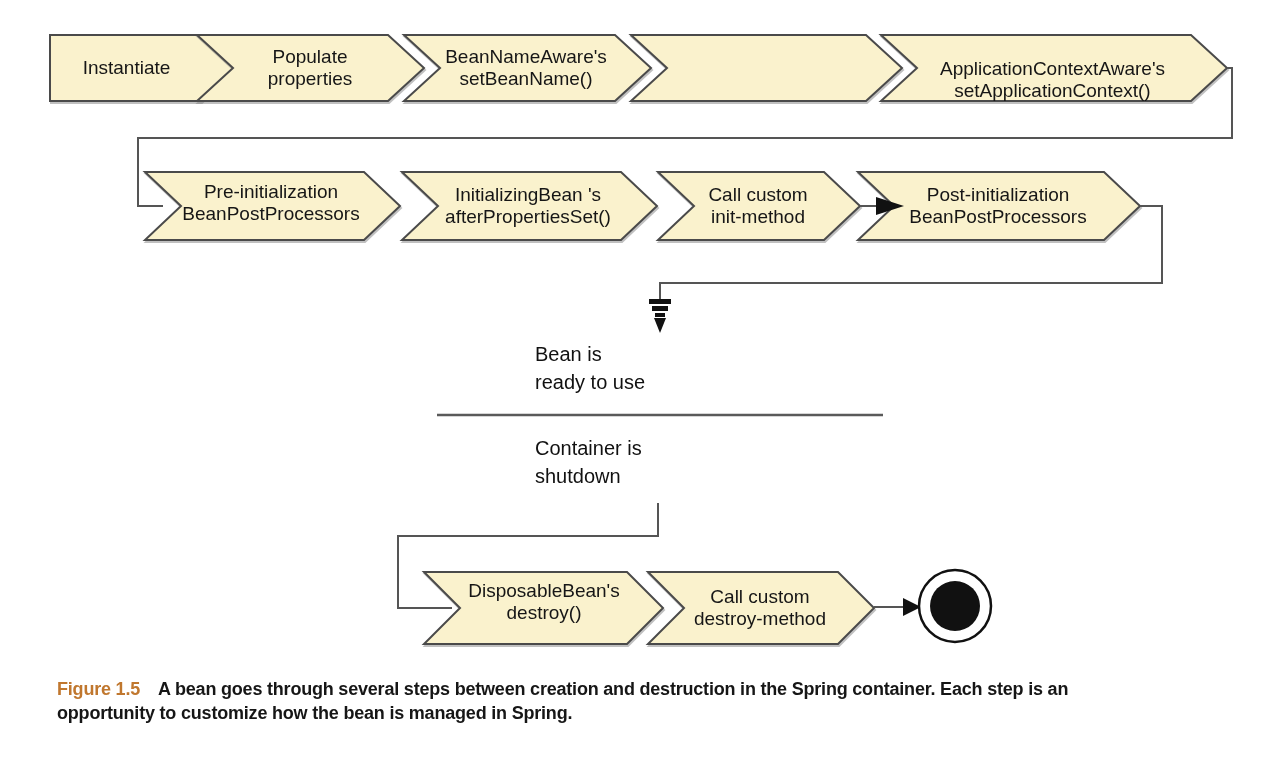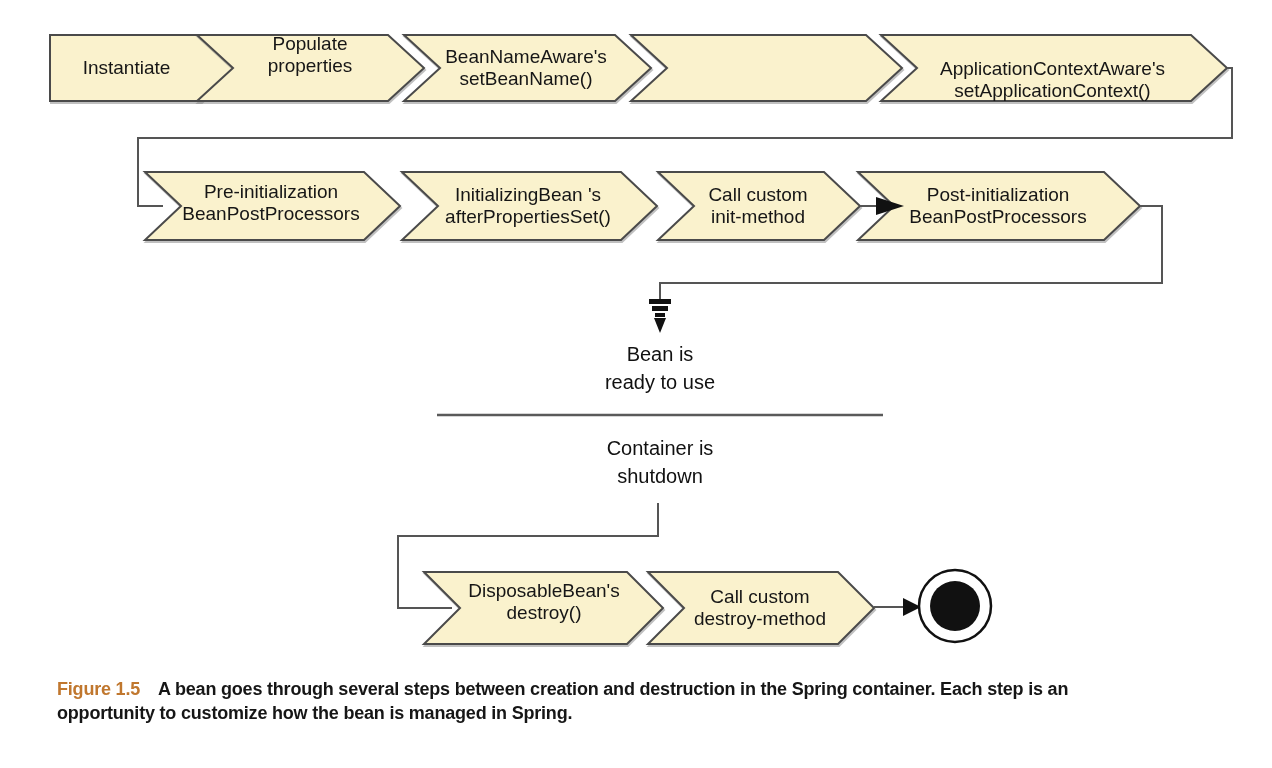--- a/index.html
+++ b/index.html
@@ -11,21 +11,21 @@
   .arrow-shape{fill:#FAF2CD;stroke:#4a4a4a;stroke-width:2;filter:drop-shadow(1px 2px 0 rgba(130,130,130,.5));}
   .connector{fill:none;stroke:#555555;stroke-width:2;}
   .arrowhead{fill:#111111;stroke:none;}
   .divider{stroke:#5a5a5a;stroke-width:2.5;}
   .arrow-label{
     position:absolute;display:flex;align-items:center;justify-content:center;
     text-align:center;font-size:19px;line-height:1.18;color:#161616;
     white-space:pre-line;pointer-events:none;
   }
   .free-text{
-    position:absolute;text-align:center;font-size:20px;line-height:1.4;color:#111111;
+    position:absolute;font-size:20px;line-height:1.4;color:#111111;
     white-space:pre-line;
   }
   .caption{
     position:absolute;left:57px;top:678px;width:1090px;
     font-size:18px;line-height:1.33;font-weight:bold;color:#161616;
     letter-spacing:-0.2px;
   }
   .caption .fig-label{color:#C0772E;margin-right:18px;}
 </style>
 </head>
@@ -79,21 +79,21 @@
       <polygon class="arrowhead" points="903,598 921,607 903,616"></polygon>
     </g>
 
     <g>
       <circle cx="955" cy="606" r="36" fill="#ffffff" stroke="#111111" stroke-width="2.5"></circle>
       <circle cx="955" cy="606" r="25" fill="#111111"></circle>
     </g>
   </svg>
 
   <div class="arrow-label" style="left:54px;top:35px;width:145px;height:66px">Instantiate</div>
-  <div class="arrow-label" style="left:222px;top:22px;width:176px;height:66px">Populate
+  <div class="arrow-label" style="left:222px;top:35px;width:176px;height:66px">Populate
 properties</div>
   <div class="arrow-label" style="left:428px;top:35px;width:196px;height:66px">BeanNameAware's
 setBeanName()</div>
   <div class="arrow-label" style="left:905px;top:41px;width:295px;height:78px">ApplicationContextAware's
 setApplicationContext()</div>
 
   <div class="arrow-label" style="left:170px;top:169px;width:202px;height:68px">Pre-initialization
 BeanPostProcessors</div>
   <div class="arrow-label" style="left:426px;top:172px;width:204px;height:68px">InitializingBean 's
 afterPropertiesSet()</div>

